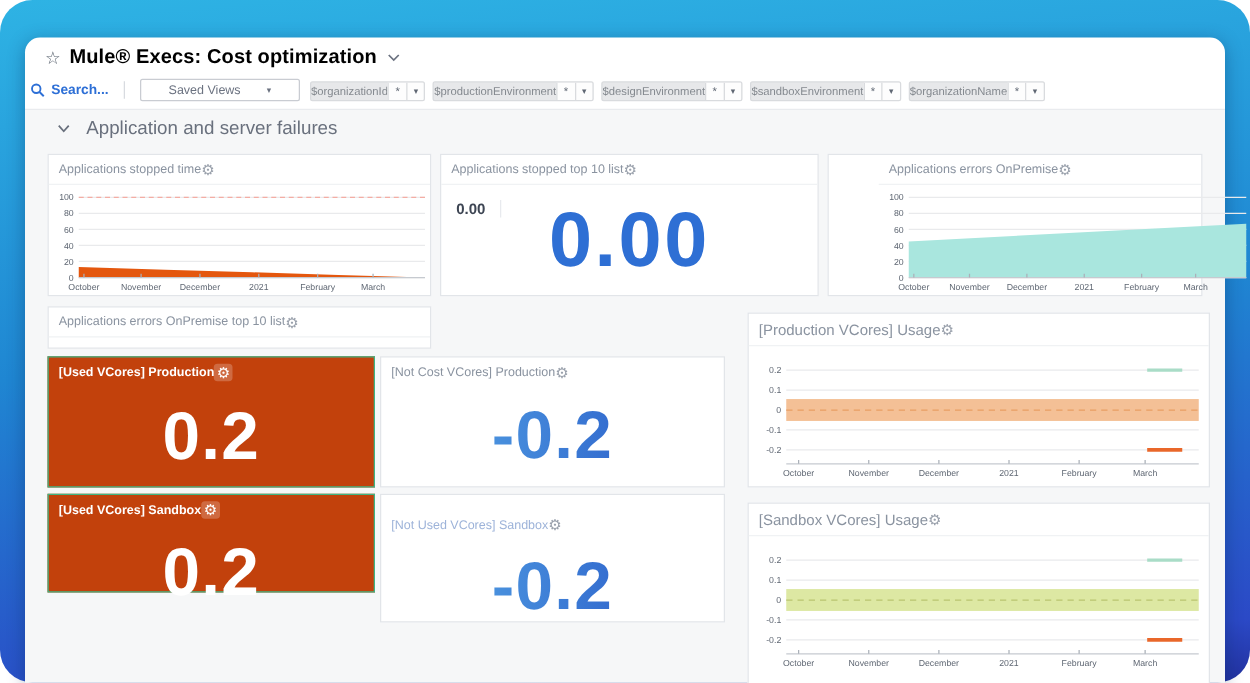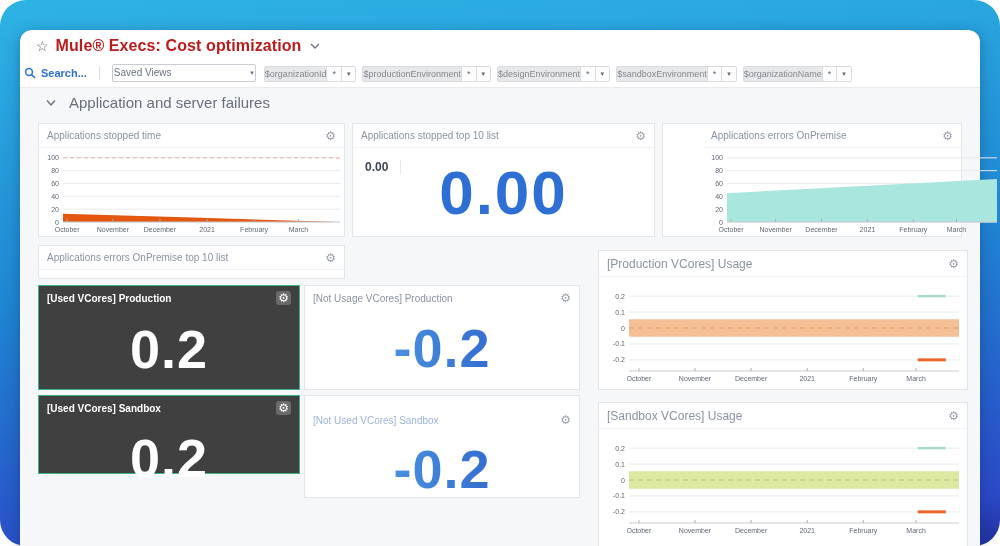--- a/index.html
+++ b/index.html
@@ -4,43 +4,43 @@
 <style>
   * { margin:0; padding:0; box-sizing:border-box; }
   html,body { width:1000px; height:546px; overflow:hidden; font-family:"Liberation Sans",sans-serif; background:#fff; }
   .frame { position:absolute; inset:0; border-radius:26px;
     background:linear-gradient(175deg,#2eb3e4 0%,#1f86d2 48%,#2b49c6 92%,#22319e 100%); }
   .card { position:absolute; left:20px; top:30px; width:960px; height:516px;
     background:#fff; border-radius:12px 12px 0 0; box-shadow:0 3px 14px rgba(7,34,80,.35); }
   
   .title-row { position:absolute; left:16px; top:7px; display:flex; align-items:center; gap:7px; }
   .star { font-size:14px; color:#5b6470; line-height:1; }
-  .page-title { font-size:16px; font-weight:700; color:#b91c1c; letter-spacing:.1px; }
+  .page-title { font-size:16px; font-weight:700; color:#000000; letter-spacing:.1px; }
   .tbar { position:absolute; left:4px; top:33px; display:flex; align-items:center; gap:8px; }
   .search { display:flex; align-items:center; gap:5px; color:#2d6fd6; font-size:11px; font-weight:700; cursor:pointer; }
   .tbar-divider { width:1px; height:14px; background:#d8dbe0; margin:0 4px; }
-  .saved-views { width:144px; height:18px; border:1px solid #c9ccd2; border-radius:2px; background:#fff;
-    display:flex; align-items:center; justify-content:space-between; padding:0 1px; font-size:10px; color:#6b7280; }
+  .saved-views { width:128px; height:18px; border:1px solid #c9ccd2; border-radius:2px; background:#fff;
+    display:flex; align-items:center; justify-content:space-between; padding:0 22px; font-size:10px; color:#6b7280; }
   .pill { display:inline-flex; align-items:center; height:16px; background:#e7e8ea; border:1px solid #d9dbde;
     border-radius:2px; font-size:9px; color:#84898f; overflow:hidden; }
   .pill .lbl { padding:0 0; }
   .pill .seg { background:#fdfdfd; border-left:1px solid #d9dbde; height:100%; display:flex; align-items:center; padding:0 5px; color:#5f6773; }
   .pill .seg.caret { font-size:7px; }
   .hdr-divider { position:absolute; left:0; right:0; top:57px; border-top:1px solid #e9ebee; }
   .content-bg { position:absolute; left:0; right:0; top:58px; bottom:0; background:#f6f7f8; border-radius:0; }
   .section-header { position:absolute; left:25px; top:64px; display:flex; align-items:center; gap:12px;
     color:#69707d; font-size:15px; cursor:pointer; }
   
   .panel { position:absolute; background:#fff; border:1px solid #e2e5e9; }
-  .phead { height:24px; display:flex; align-items:center; justify-content:space-between;
+  .phead { height:24px; display:flex; align-items:center; justify-content:flex-start;
     padding:0 8px; font-size:10px; color:#8a93a0; border-bottom:1px solid #f0f2f4; }
   .gear { font-size:12px; color:#9aa1ac; line-height:1; cursor:pointer; font-family:"DejaVu Sans",sans-serif; }
   .pbody { position:relative; }
   
-  .tile-green { background:#404040; border:1px solid #3fb483; }
+  .tile-green { background:#c2410c; border:1px solid #3fb483; }
   .tile-green .phead { border-bottom:none; color:#fff; font-weight:700; }
   .tile-green .gear { color:#fff; background:rgba(255,255,255,.22); border-radius:3px; padding:1px 2px; }
   .big-num { display:flex; align-items:center; justify-content:center; font-weight:700; letter-spacing:1px; }
   .big-num.white { color:#fff; font-size:54px; }
   .big-num.blue { font-size:54px; background:linear-gradient(90deg,#56a6e6 10%,#2a5dc9 85%);
     -webkit-background-clip:text; background-clip:text; color:transparent; }
   .kpi-wrap { position:relative; width:100%; height:100%; }
   .kpi-small { position:absolute; left:12px; top:12px; font-size:12px; font-weight:700; color:#3d4553;
     padding-right:12px; border-right:1px solid #e8eaee; }
   .kpi-big { position:absolute; inset:0; display:flex; align-items:center; justify-content:center;
@@ -201,21 +201,21 @@
   <div class="panel tile-green" style="left:18px;top:255px;width:262px;height:105px;">
     <div class="phead">
       <span>[Used VCores] Production</span>
       <span class="gear">⚙</span>
     </div>
     <div class="big-num white" style="height:78px;">0.2</div>
   </div>
 
   <div class="panel" style="left:284px;top:255px;width:276px;height:105px;">
     <div class="phead" style="border-bottom:none;">
-      <span>[Not Usage VCores] Production</span>
+      <span>[Not Cost VCores] Production</span>
       <span class="gear">⚙</span>
     </div>
     <div class="big-num blue" style="height:76px;">-0.2</div>
   </div>
 
   <div class="panel tile-green" style="left:18px;top:365px;width:262px;height:79px;">
     <div class="phead">
       <span>[Used VCores] Sandbox</span>
       <span class="gear">⚙</span>
     </div>

